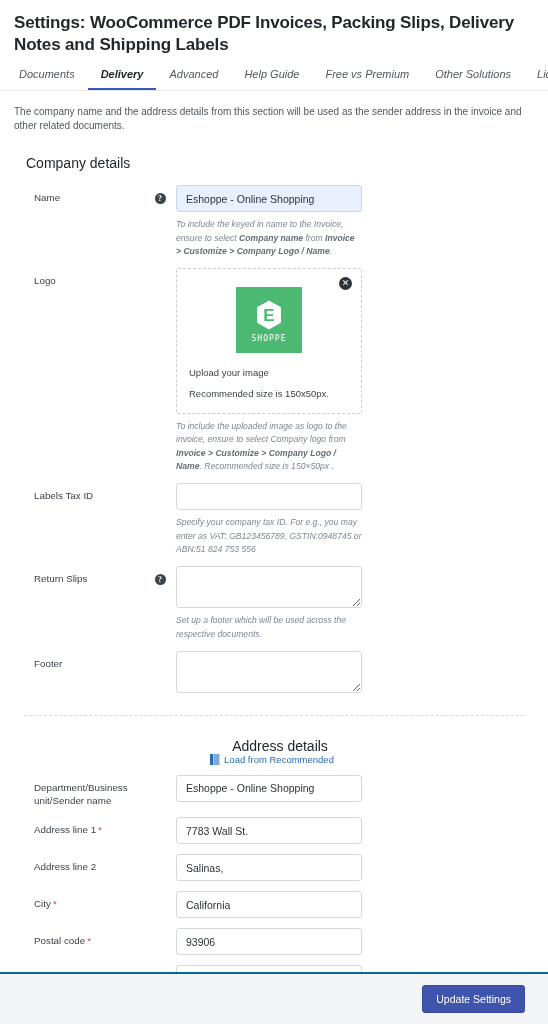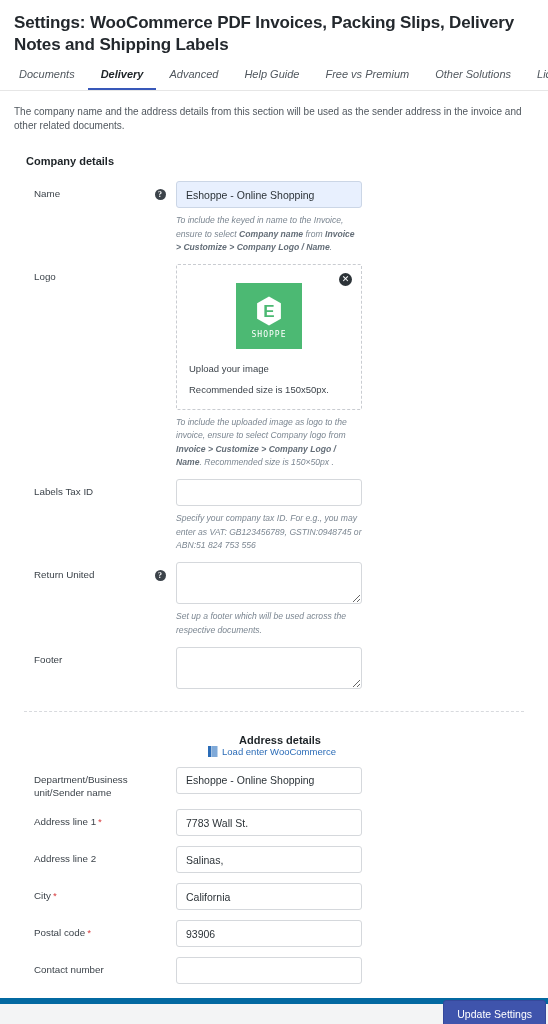--- a/index.html
+++ b/index.html
@@ -60,22 +60,22 @@
   }
 
   
   .body-area {
     flex: 1 1 auto;
     padding: 0 14px;
     overflow: hidden;
   }
 
   .section-title {
-    font-size: 11px;
-    font-weight: bold;
+    font-size: 14px;
+    font-weight: normal;
     color: #1d2327;
     margin: 22px 0 4px 12px;
   }
   .section-head {
     display: flex;
     align-items: center;
     justify-content: center;
     margin-top: 22px;
     flex-direction: column;
   }
@@ -238,27 +238,27 @@
 
   
   .divider {
     border-top: 1px dashed #d8dade;
     margin: 22px 10px 0 10px;
   }
 
   
   .footer-bar {
     flex: 0 0 auto;
-    height: 26px;
+    height: 52px;
     background: #f3f4f5;
-    border-top: 6px solid #0369a1;
+    border-top: 2px solid #0369a1;
     display: flex;
     align-items: center;
     justify-content: flex-end;
-    padding-right: 2px;
+    padding-right: 23px;
   }
   .btn-primary {
     background: #3f54ac;
     border: 1px solid #36489b;
     color: #fff;
     font-size: 10.5px;
     padding: 7px 13px;
     border-radius: 3px;
     cursor: pointer;
     font-family: "Liberation Sans", sans-serif;
@@ -325,21 +325,21 @@
     <div class="row">
       <div class="row-label">Labels Tax ID</div>
       <div class="help-col"></div>
       <div class="field-col">
         <input class="txt" type="text" value="" style="">
         <div class="hint">Specify your company tax ID. For e.g., you may enter as VAT: GB123456789, GSTIN:0948745 or ABN:51 824 753 556</div>
       </div>
     </div>
 
     <div class="row">
-      <div class="row-label">Return United</div>
+      <div class="row-label">Return Slips</div>
       <div class="help-col">
         <span class="help">?</span>
       </div>
       <div class="field-col">
         <textarea class="ta" style=""></textarea>
         <div class="hint">Set up a footer which will be used across the respective documents.</div>
       </div>
     </div>
 
     <div class="row">
@@ -354,21 +354,21 @@
 
     <div class="section-head">
       <div class="section-title">Address details</div>
       <div class="load-link">
         <span class="ico">
           <svg width="10" height="11" viewBox="0 0 10 11">
             <rect x="0" y="0" width="3.4" height="11" fill="#2b6cb7"></rect>
             <rect x="3.9" y="0" width="5.6" height="11" fill="#7fa9d8"></rect>
           </svg>
         </span>
-        <span>Load enter WooCommerce</span>
+        <span>Load from Recommended</span>
       </div>
     </div>
 
     <div class="row">
       <div class="row-label">Department/Business unit/Sender name</div>
       <div class="field-col nohelp">
         <input class="txt" type="text" value="Eshoppe - Online Shopping" style="">
       </div>
     </div>
 

